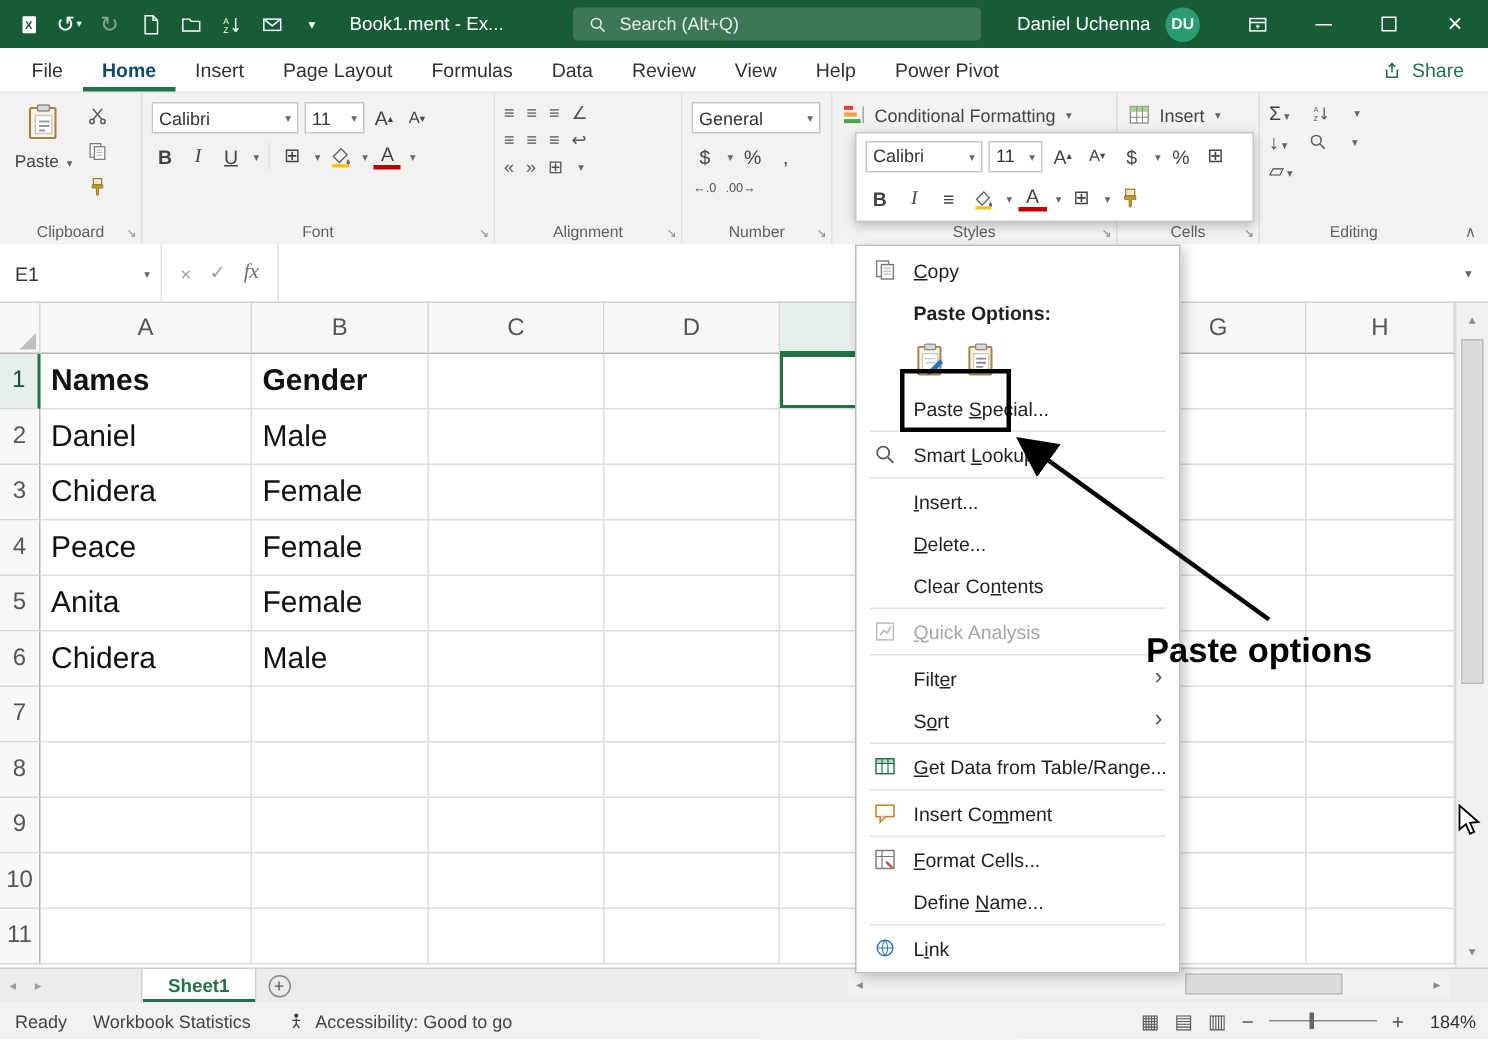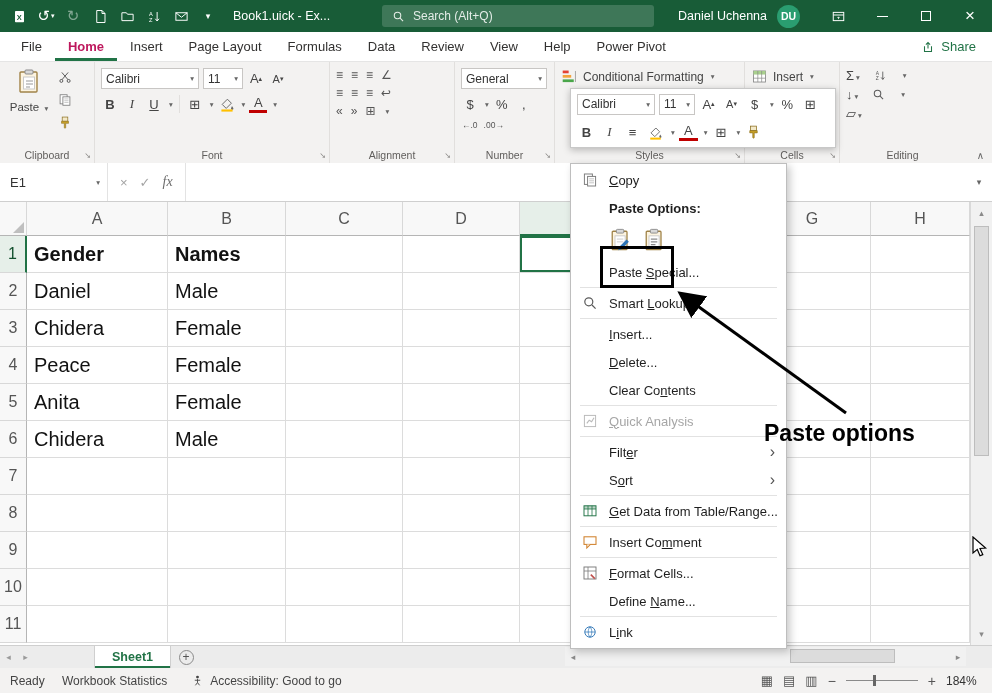--- a/index.html
+++ b/index.html
@@ -19,21 +19,21 @@
 .user-name{font-size:12.5px;margin-right:10px}
 .avatar{width:23px;height:23px;border-radius:50%;background:#2a9d70;color:#fff;font-size:10.5px;font-weight:700;display:flex;align-items:center;justify-content:center;margin-right:16px}
 .wbtn{width:44px;height:32px;display:flex;align-items:center;justify-content:center;font-size:17px;color:#fff}
 .wbtn svg{width:15px;height:15px}
 .minline{display:inline-block;width:11px;border-top:1.4px solid #fff}
 .maxbox{display:inline-block;width:10px;height:10px;border:1.4px solid #fff}
 
 .tabsrow{position:absolute;top:32px;left:0;right:0;height:30px;background:#fff;border-bottom:1px solid #e5e5e5;display:flex;align-items:stretch}
 #ribbon-tabs{display:flex;margin-left:8px}
 .rtab{padding:12px 13px;display:flex;align-items:center;font-size:13px;color:#323130;white-space:nowrap}
-.rtab.active{color:#be185d;font-weight:700;box-shadow:inset 0 -3px 0 var(--accent-green,#217346)}
+.rtab.active{color:#0c4a6e;font-weight:700;box-shadow:inset 0 -3px 0 var(--accent-green,#217346)}
 .share-btn{margin-left:auto;margin-right:16px;display:flex;align-items:center;gap:6px;color:var(--accent-green,#217346);font-size:13px}
 .share-btn svg{width:14px;height:14px}
 
 .ribbon{position:absolute;top:62px;left:0;right:0;height:101px;background:#f3f2f1;display:flex}
 .rgroup{position:relative;border-right:1px solid #e1dfdd;height:100%;flex:0 0 auto}
 .gbody{position:absolute;left:6px;top:6px;right:6px;bottom:18px;overflow:hidden}
 .glabel{position:absolute;bottom:2px;left:0;right:0;text-align:center;font-size:10.5px;color:#605e5c}
 .launcher{position:absolute;right:3px;bottom:3px;font-size:8px;color:#8a8886}
 .crt{font-size:7.5px;color:#666;margin-left:2px}
 .combo{background:#fff;border:1px solid #c8c6c4;font-size:12px;color:#333;display:inline-flex;align-items:center;justify-content:space-between;padding:0 4px;height:21px}
@@ -95,21 +95,21 @@
 .statusbar{position:absolute;top:668px;left:0;right:0;height:25px;background:#f3f2f1;display:flex;align-items:center;font-size:12px;color:#444}
 .sb-ready{margin-left:10px;min-width:42px}
 .sb-wbstats{margin-left:10px}
 .sb-acc{display:flex;align-items:center;gap:6px;margin-left:24px}
 .sb-acc svg{width:13px;height:13px}
 .sb-right{margin-left:auto;display:flex;align-items:center;gap:10px;margin-right:8px}
 .viewico{color:#555;font-size:13px}
 .zoomminus,.zoomplus{color:#555;font-size:14px}
 .zoomtrack{width:72px;height:1px;background:#8a8a8a;position:relative}
 .zoomthumb{position:absolute;left:27px;top:-5px;width:3px;height:11px;background:#666}
-.zoompct{width:38px;color:#333}
+.zoompct{width:38px;text-align:right;color:#333}
 
 .minibar{position:absolute;left:570px;top:88px;width:266px;height:60px;background:#fff;border:1px solid #c8c8c8;box-shadow:0 2px 7px rgba(0,0,0,.25);z-index:40;padding:3px 6px;display:flex;flex-direction:column;justify-content:space-between}
 .mrow{display:flex;align-items:center;gap:4px;height:24px}
 .mcombo{border:1px solid #c8c6c4;height:21px;display:inline-flex;align-items:center;justify-content:space-between;padding:0 4px;font-size:12px;color:#333;background:#fff}
 .w78{width:78px}.w36{width:36px}
 .mbtn{min-width:19px;height:21px;display:inline-flex;align-items:center;justify-content:center;font-size:13px;color:#444}
 .mbtn svg{width:15px;height:15px}
 .mbtn.bold{font-weight:700}
 .mbtn.ital{font-style:italic;font-family:"Liberation Serif",serif}
 .mbtn.redA{border-bottom:3px solid #c00000;height:17px}
@@ -168,21 +168,21 @@
           </svg>
         </span>
       <span class="tic">
           <svg viewBox="0 0 20 20">
             <rect x="2.5" y="5" width="15" height="10" fill="none" stroke="#fff" stroke-width="1.3"></rect>
             <path d="M2.5 5l7.5 6 7.5-6" fill="none" stroke="#fff" stroke-width="1.3"></path>
           </svg>
         </span>
       <span class="tic" style="font-size:9px">▾</span>
     </div>
-    <span class="doc-title">Book1.uick - Ex...</span>
+    <span class="doc-title">Book1.ment - Ex...</span>
     <div class="searchbox">
       <span style="display:inline-flex">
           <svg viewBox="0 0 20 20">
             <circle cx="8.5" cy="8.5" r="5" fill="none" stroke="#e8efe9" stroke-width="1.6"></circle>
             <path d="M12.5 12.5L17 17" stroke="#e8efe9" stroke-width="1.6"></path>
           </svg>
         </span>
       <span>Search (Alt+Q)</span>
     </div>
     <div class="tb-right">
@@ -438,22 +438,22 @@
         <div class="ch corner"></div>
         <div class="ch">A</div>
         <div class="ch">B</div>
         <div class="ch">C</div>
         <div class="ch">D</div>
         <div class="ch sel">E</div>
         <div class="ch">F</div>
         <div class="ch">G</div>
         <div class="ch">H</div>
         <div class="rh sel">1</div>
+        <div class="cell b">Names</div>
         <div class="cell b">Gender</div>
-        <div class="cell b">Names</div>
         <div class="cell"></div>
         <div class="cell"></div>
         <div class="cell selcell"></div>
         <div class="cell"></div>
         <div class="cell"></div>
         <div class="cell"></div>
         <div class="rh">2</div>
         <div class="cell">Daniel</div>
         <div class="cell">Male</div>
         <div class="cell"></div>

